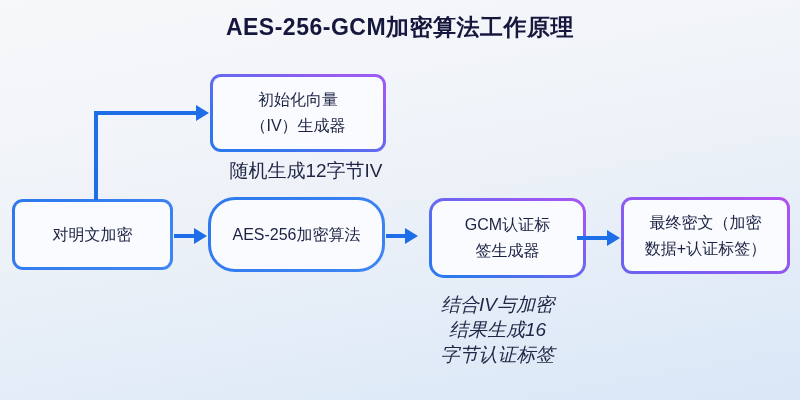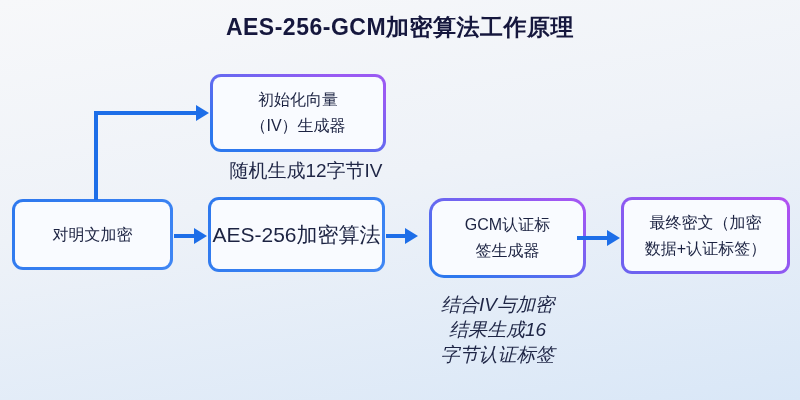--- a/index.html
+++ b/index.html
@@ -17,21 +17,21 @@
     position:absolute;box-sizing:border-box;
     border:3.5px solid transparent;border-radius:11px;
     display:flex;align-items:center;justify-content:center;
     text-align:center;font-size:16px;line-height:26px;
     color:#1c2342;white-space:pre-line;font-weight:500;
     background:linear-gradient(#f9fbff,#f9fbff) padding-box,
                var(--bd) border-box;
   }
   .node-plaintext{--bd:linear-gradient(135deg,#2d78ee,#3f86f4);left:12px;top:199px;width:161px;height:71px;}
   .node-iv{--bd:linear-gradient(to top right,#2d78ee 15%,#9a5af3 85%);left:210px;top:74px;width:176px;height:78px;}
-  .node-aes{--bd:linear-gradient(135deg,#2d78ee,#3f86f4);left:208px;top:197px;width:177px;height:75px;font-size:21px;}
+  .node-aes{--bd:linear-gradient(135deg,#2d78ee,#3f86f4);left:208px;top:197px;width:177px;height:75px;font-size:16px;border-radius:27px;}
   .node-gcm{--bd:linear-gradient(to top right,#2d78ee 10%,#a257f3 90%);left:429px;top:198px;width:157px;height:80px;border-radius:15px;}
   .node-final{--bd:linear-gradient(to top right,#6a63f0,#b44ff2);left:621px;top:197px;width:169px;height:77px;}
   .caption{
     position:absolute;text-align:center;color:#1e2545;
     font-size:19px;line-height:25px;white-space:pre-line;font-weight:500;
   }
   .caption-iv{left:208px;top:158px;width:196px;}
   .caption-aes{left:198px;top:291px;width:196px;}
   .caption-gcm{left:409px;top:292px;width:177px;font-style:italic;}
   .shaft{position:absolute;background:#1d6ee8;}

